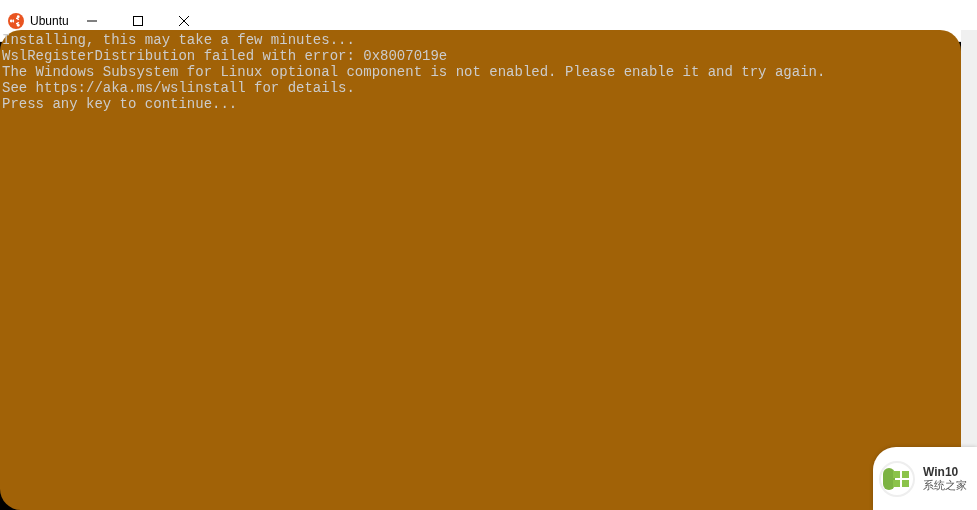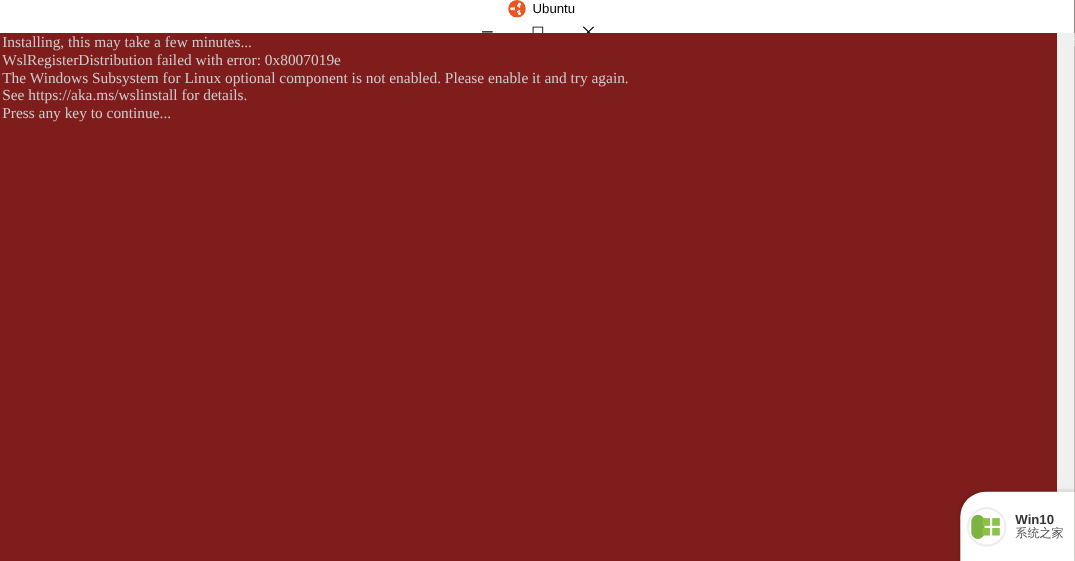--- a/index.html
+++ b/index.html
@@ -13,23 +13,22 @@
       background: #000;
       overflow: hidden;
       position: relative;
       font-family: "Segoe UI", Tahoma, sans-serif;
     }
     .titlebar {
       height: 42px;
       background: #fff;
       display: flex;
       align-items: center;
-      justify-content: flex-end;
+      justify-content: flex-start;
       border-bottom: 1px solid #e0e0e0;
-      flex-direction: column;
     }
     .titlebar-left {
       display: flex;
       align-items: center;
       padding-left: 8px;
       gap: 6px;
     }
     .app-icon {
       width: 16px;
       height: 16px;
@@ -51,27 +50,28 @@
       justify-content: center;
       color: #000;
       cursor: pointer;
     }
     .terminal-area {
       position: absolute;
       top: 30px;
       left: 0;
       right: 16px;
       bottom: 0;
-      background: #7f1d1d;
+      background: #a16207;
       padding: 2px 2px;
-      font-family: Liberation Serif, serif;
+      font-family: Liberation Mono, monospace;
       font-size: 14px;
       line-height: 16px;
       color: #ccc;
       white-space: pre;
+      border-radius: 21px;
     }
     .scrollbar {
       position: absolute;
       top: 30px;
       right: 0;
       width: 16px;
       bottom: 0;
       background: #f0f0f0;
     }
     .scrollbar-thumb {

